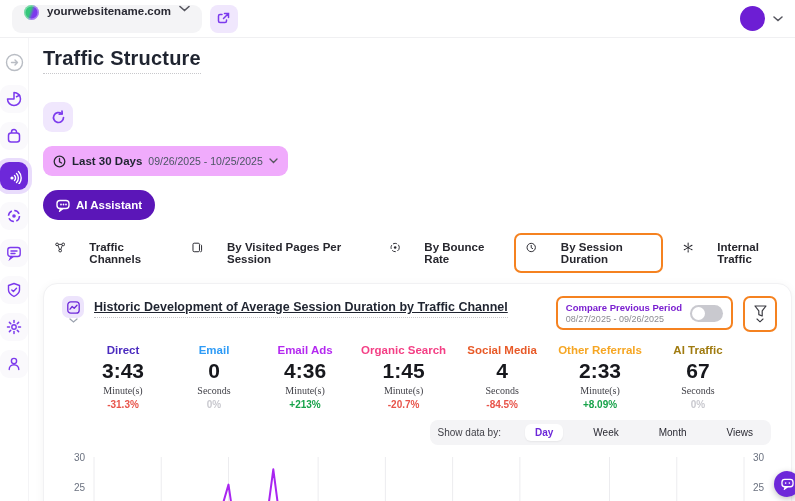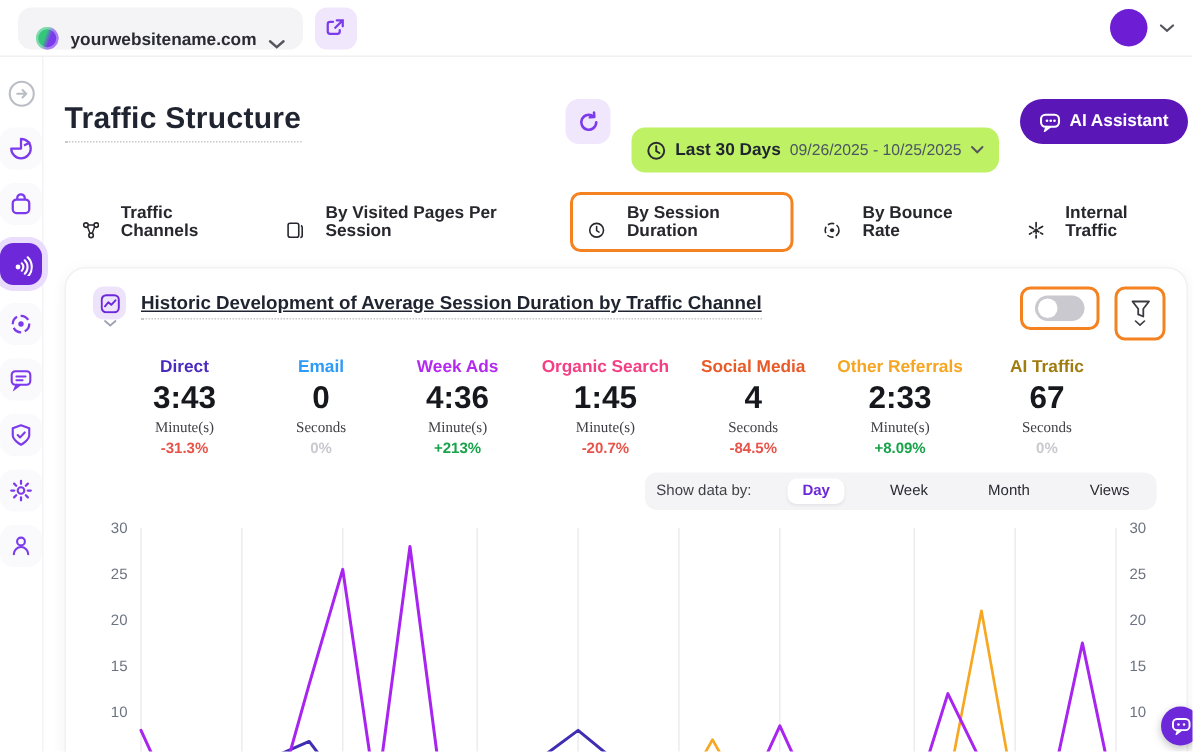--- a/index.html
+++ b/index.html
@@ -3,21 +3,21 @@
 <meta charset="utf-8">
 <style>
   * { margin:0; padding:0; box-sizing:border-box; }
   html,body { width:795px; height:501px; overflow:hidden; background:#fff;
     font-family:"Liberation Sans", sans-serif; color:#1f2430; }
   svg { display:block; }
 
   
   .topbar { height:38px; display:flex; align-items:center; padding:0 12px; gap:8px;
     border-bottom:1px solid #f0f0f2; background:#fff; }
-  .site-pill { display:flex; align-items:flex-end; gap:8px; background:#f4f4f6;
+  .site-pill { display:flex; align-items:flex-start; gap:8px; background:#f4f4f6;
     border-radius:9px; height:28px; padding:0 12px; cursor:pointer; }
   .globe { width:15px; height:15px; border-radius:50%;
     background:linear-gradient(110deg,#34c77b 40%,#7c3aed 60%); box-shadow:inset 0 0 0 1.5px rgba(255,255,255,.35); }
   .site-name { font-size:11.5px; font-weight:700; color:#2a2a33; }
   .ext-btn { width:28px; height:28px; border-radius:8px; background:#f0e7fd;
     display:flex; align-items:center; justify-content:center; cursor:pointer; }
   .spacer { flex:1; }
   .avatar { width:25px; height:25px; border-radius:50%; background:#6d1ed4; cursor:pointer; }
 
   
@@ -25,42 +25,42 @@
   .sidebar { width:40px; display:flex; flex-direction:column; align-items:center;
     padding-top:10px; gap:9px; border-right:1px solid #f4f4f6; }
   .side-btn { width:28px; height:28px; border-radius:9px; display:flex; align-items:center;
     justify-content:center; color:#7c3aed; cursor:pointer; background:#faf9fc; }
   .side-btn.collapse { color:#9ca3af; background:transparent; }
   .side-btn.active { background:#6d28d9; color:#fff; box-shadow:0 0 0 4px #e9dcfc; margin:3px 0; }
 
   .content { flex:1; position:relative; padding:0 14px; }
 
   
-  .header-row { display:flex; align-items:center; margin-top:9px; gap:14px; }
+  .header-row { display:flex; align-items:flex-start; margin-top:9px; gap:14px;flex-direction:column; }
   .page-title { font-size:20px; font-weight:800; letter-spacing:.2px;
     border-bottom:1.5px dotted #c8c8cc; padding-bottom:3px; }
   .quota { width:152px; margin-left:14px; }
   .quota-top { display:flex; justify-content:space-between; align-items:flex-start; }
   .quota-label { font-size:9.5px; font-weight:800; color:#2a2a33; }
   .infinity { color:#f97316; font-size:12px; font-weight:700; line-height:10px; }
   .quota-link { font-size:9px; color:#7c3aed; cursor:pointer; }
   .quota-bar { margin-top:5px; height:5px; border-radius:3px; background:#ededf0; }
   .refresh-btn { width:30px; height:30px; border-radius:9px; background:#f0e7fd; color:#7c3aed;
     display:flex; align-items:center; justify-content:center; cursor:pointer; }
-  .range-pill { display:flex; align-items:center; gap:6px; background:#bef264; height:30px;
-    border-radius:9px; padding:0 10px; cursor:pointer;margin-top:38px; }
+  .range-pill { display:flex; align-items:center; gap:6px; background:#f0abfc; height:30px;
+    border-radius:9px; padding:0 10px; cursor:pointer; }
   .range-label { font-size:11.5px; font-weight:800; }
   .range-dates { font-size:10.5px; color:#4b5563; }
   .ai-btn { display:flex; align-items:center; gap:6px; background:#5b16b8; color:#fff;
     height:30px; border-radius:15px; padding:0 13px; cursor:pointer; }
   .ai-label { font-size:11.5px; font-weight:700; }
 
   
   .tabs-row { display:flex; align-items:center; gap:8px; margin-top:13px; }
-  .tab { display:flex; align-items:flex-end; gap:14px; font-size:11.5px; font-weight:700;
+  .tab { display:flex; align-items:flex-start; gap:24px; font-size:11.5px; font-weight:700;
     color:#27272e; padding:6px 10px; border:2px solid transparent; border-radius:7px; cursor:pointer; }
   .tab.active { border-color:#f58220; }
 
   
   .card { margin-top:10px; background:#fff; border:1px solid #f1f1f3; border-radius:14px;
     box-shadow:0 2px 10px rgba(20,20,40,.05); padding:10px 12px 6px; height:372px; }
   .card-head { display:flex; align-items:flex-start; gap:10px; padding:2px 2px 0 6px; }
   .title-icon-wrap { display:flex; flex-direction:column; align-items:center; gap:0; }
   .title-icon { width:22px; height:22px; border-radius:7px; background:#ede4fc; color:#6d28d9;
     display:flex; align-items:center; justify-content:center; }
@@ -237,33 +237,33 @@
           </svg>
         <span>Traffic Channels</span>
       </div>
       <div class="tab">
         <svg width="13" height="13" viewBox="0 0 13 13">
             <rect x="1.2" y="1.2" width="8" height="10.5" rx="1.5" fill="none" stroke="#27272e" stroke-width="1.2"></rect>
             <path d="M10.8 3 a1.5 1.5 0 0 1 1 1.4 v6 a1.5 1.5 0 0 1 -1.5 1.5" fill="none" stroke="#27272e" stroke-width="1.2"></path>
           </svg>
         <span>By Visited Pages Per Session</span>
       </div>
+      <div class="tab">
+        <svg width="13" height="13" viewBox="0 0 13 13">
+            <circle cx="6.5" cy="6.5" r="5.2" fill="none" stroke="#27272e" stroke-width="1.2" stroke-dasharray="5 2"></circle>
+            <circle cx="6.5" cy="6.5" r="1.6" fill="#27272e"></circle>
+          </svg>
+        <span>By Bounce Rate</span>
+      </div>
       <div class="tab active">
         <svg width="13" height="13" viewBox="0 0 13 13">
             <circle cx="6.5" cy="6.5" r="5.2" fill="none" stroke="#27272e" stroke-width="1.2"></circle>
             <path d="M6.5 3.8 V6.8 L8.3 7.9" fill="none" stroke="#27272e" stroke-width="1.2" stroke-linecap="round"></path>
           </svg>
         <span>By Session Duration</span>
-      </div>
-      <div class="tab">
-        <svg width="13" height="13" viewBox="0 0 13 13">
-            <circle cx="6.5" cy="6.5" r="5.2" fill="none" stroke="#27272e" stroke-width="1.2" stroke-dasharray="5 2"></circle>
-            <circle cx="6.5" cy="6.5" r="1.6" fill="#27272e"></circle>
-          </svg>
-        <span>By Bounce Rate</span>
       </div>
       <div class="tab">
         <svg width="13" height="13" viewBox="0 0 13 13">
             <g stroke="#27272e" stroke-width="1.3" stroke-linecap="round" stroke-dasharray="3.2 1.6">
               <path d="M6.5 0.8 V12.2"></path>
               <path d="M1.6 3.6 L11.4 9.4"></path>
               <path d="M11.4 3.6 L1.6 9.4"></path>
             </g>
           </svg>
         <span>Internal Traffic</span>
@@ -279,20 +279,24 @@
                 <polyline points="3,8.2 5.2,5.5 7.2,7.2 10,4.2" fill="none" stroke="#6d28d9" stroke-width="1.3" stroke-linecap="round" stroke-linejoin="round"></polyline>
               </svg>
             </span>
           <svg width="9" height="5" viewBox="0 0 9 5">
               <polyline points="1,1 4.5,4 8,1" fill="none" stroke="#9ca3af" stroke-width="1.2" stroke-linecap="round"></polyline>
             </svg>
         </div>
         <div class="card-title">Historic Development of Average Session Duration by Traffic Channel</div>
         <div class="spacer"></div>
         <div class="compare-box">
+          <div>
+            <div class="compare-label">Compare Previous Period</div>
+            <div class="compare-dates">08/27/2025 - 09/26/2025</div>
+          </div>
           <div class="toggle">
               <div class="knob"></div>
             </div>
         </div>
         <div class="filter-btn">
           <svg width="13" height="12" viewBox="0 0 13 12">
               <path d="M1 1 H12 L8.2 5.8 V11 L4.8 9.6 V5.8 Z" fill="none" stroke="#3b3b42" stroke-width="1.2" stroke-linejoin="round"></path>
             </svg>
           <svg width="8" height="5" viewBox="0 0 8 5">
               <polyline points="1,1 4,3.8 7,1" fill="none" stroke="#3b3b42" stroke-width="1.1" stroke-linecap="round"></polyline>
@@ -307,21 +311,21 @@
           <div class="m-unit">Minute(s)</div>
           <div class="m-change" style="color: rgb(232, 84, 74);">-31.3%</div>
         </div>
         <div class="metric">
           <div class="m-label" style="color: rgb(46, 155, 246);">Email</div>
           <div class="m-value">0</div>
           <div class="m-unit">Seconds</div>
           <div class="m-change" style="color: rgb(201, 201, 207);">0%</div>
         </div>
         <div class="metric">
-          <div class="m-label" style="color: rgb(180, 41, 240);">Week Ads</div>
+          <div class="m-label" style="color: rgb(180, 41, 240);">Email Ads</div>
           <div class="m-value">4:36</div>
           <div class="m-unit">Minute(s)</div>
           <div class="m-change" style="color: rgb(23, 163, 74);">+213%</div>
         </div>
         <div class="metric">
           <div class="m-label" style="color: rgb(244, 63, 133);">Organic Search</div>
           <div class="m-value">1:45</div>
           <div class="m-unit">Minute(s)</div>
           <div class="m-change" style="color: rgb(232, 84, 74);">-20.7%</div>
         </div>

